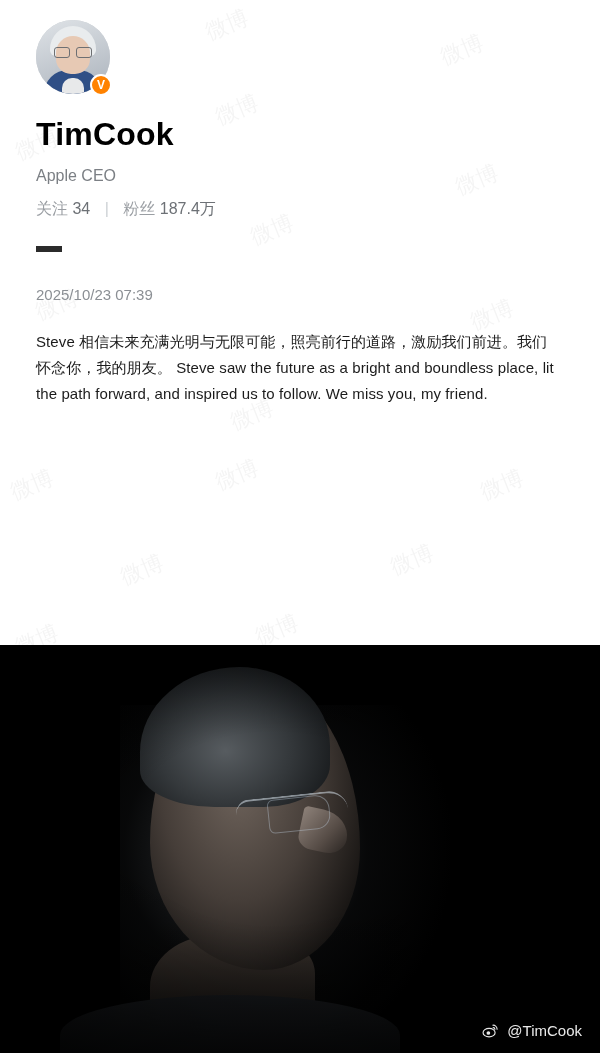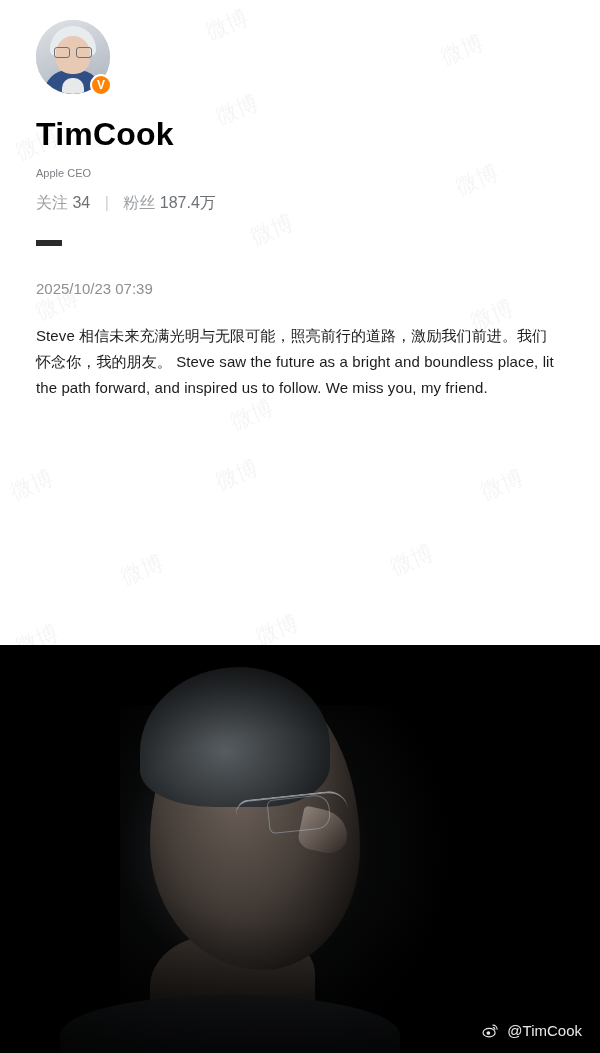--- a/index.html
+++ b/index.html
@@ -108,21 +108,21 @@
   }
 
   .username {
     font-size:32px;
     font-weight:bold;
     color:#000000;
     letter-spacing:0.2px;
     margin-bottom:14px;
   }
   .bio {
-    font-size:11px;
+    font-size:16px;
     color:#7b7f84;
     margin-bottom:14px;
   }
   .stats {
     font-size:16px;
     color:#9a9ea3;
     margin-bottom:26px;
   }
   .stats .num { color:#6d7176; }
   .stats .divider { margin:0 10px; color:#ccd0d4; }

